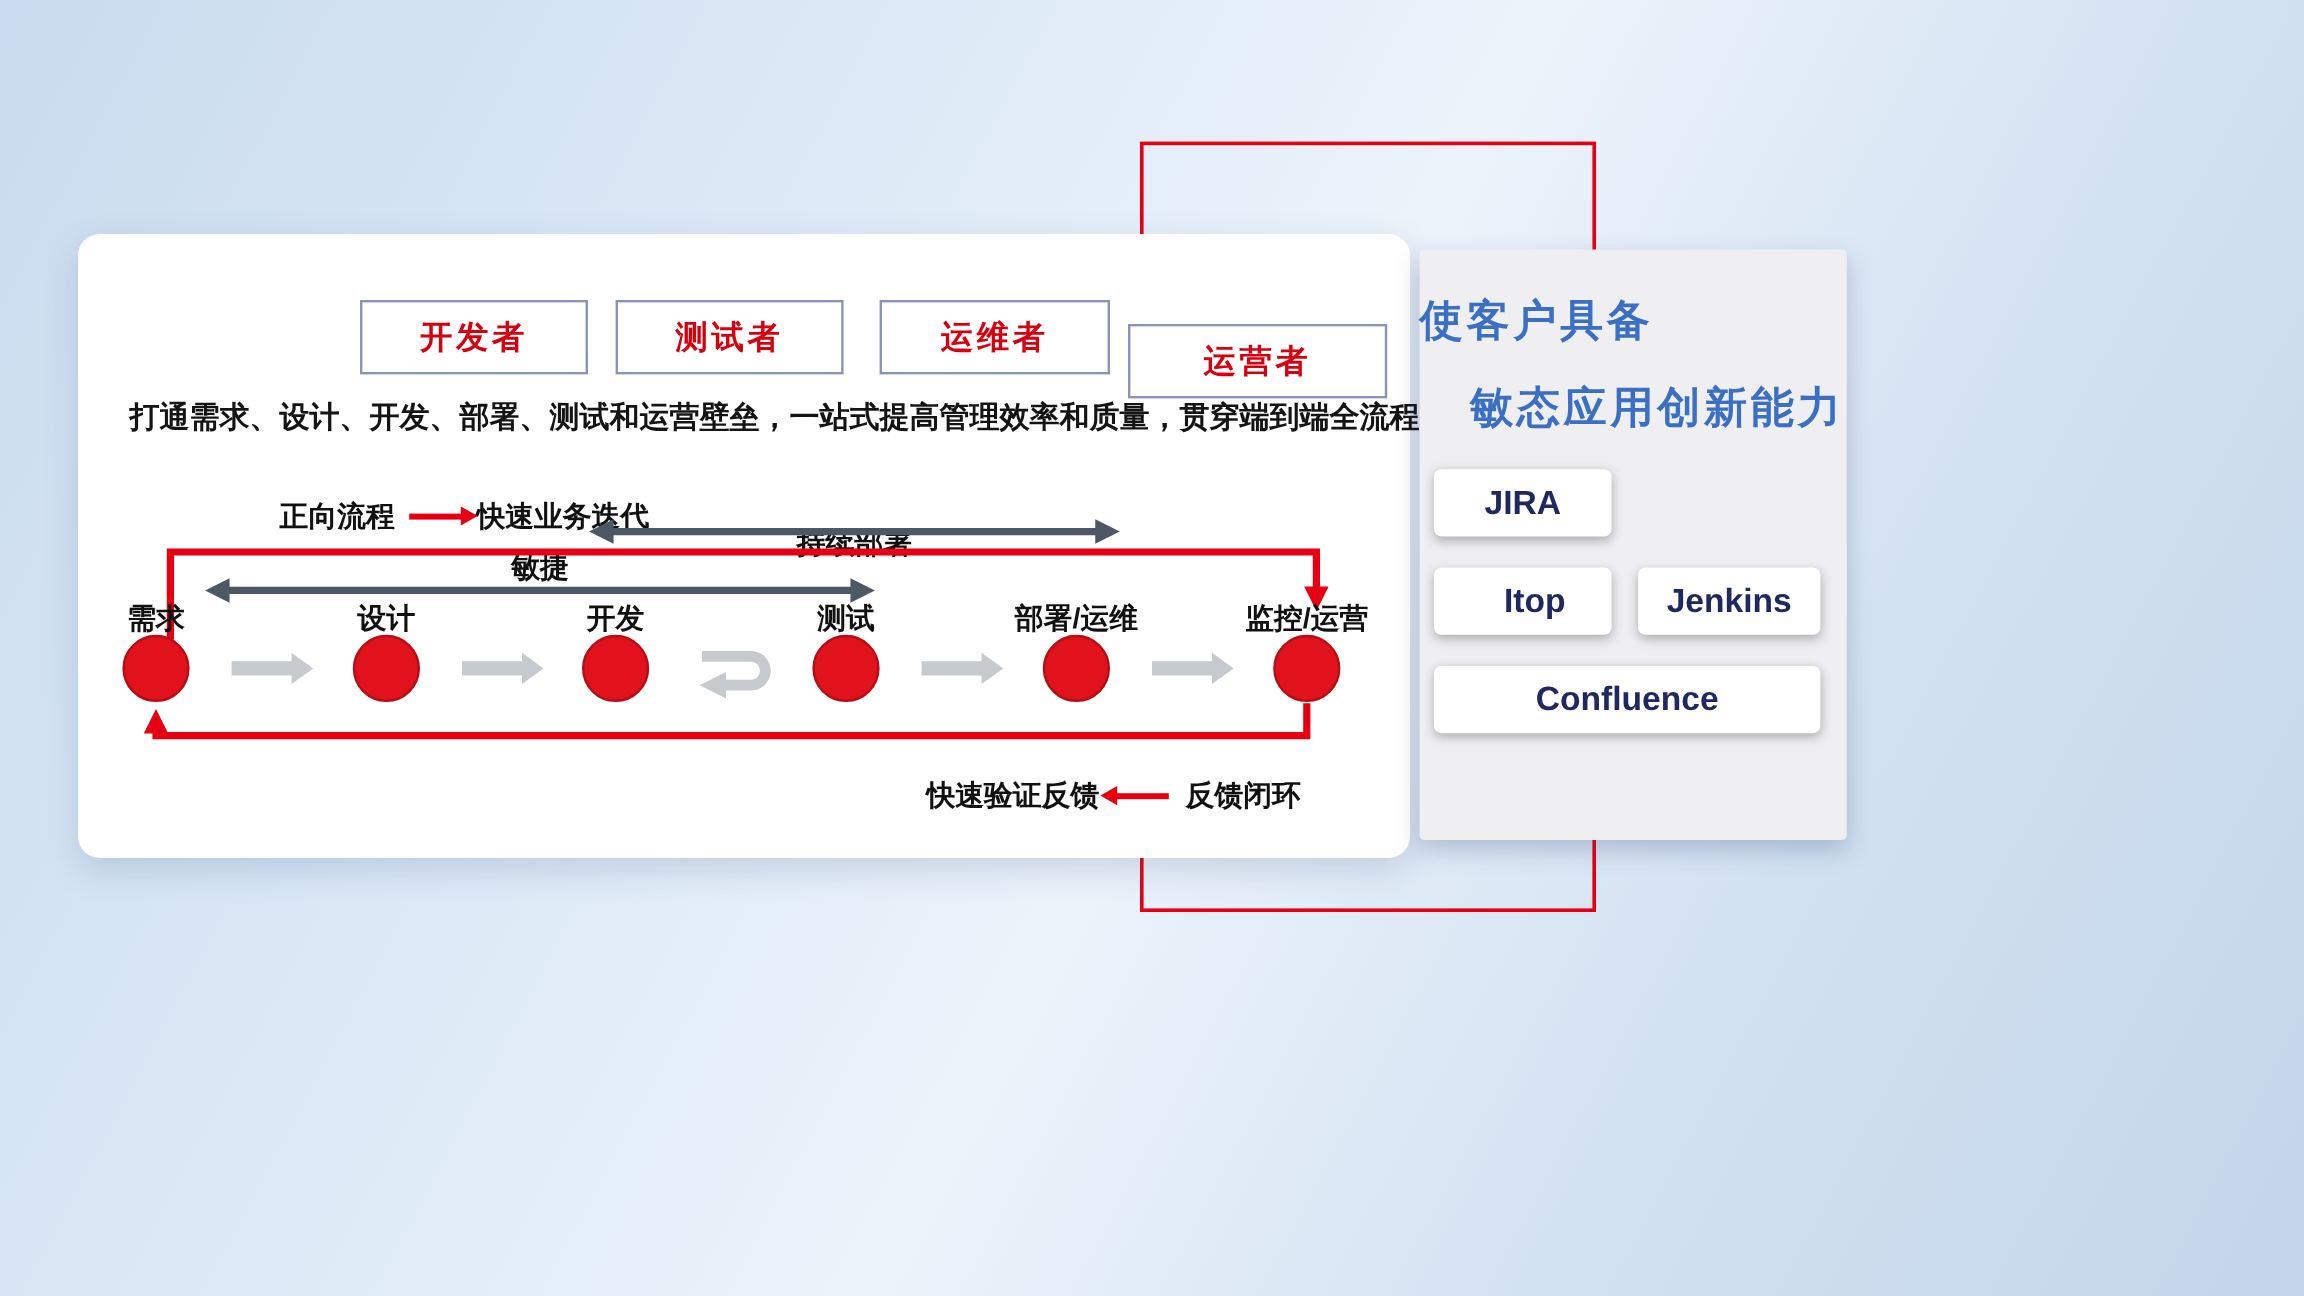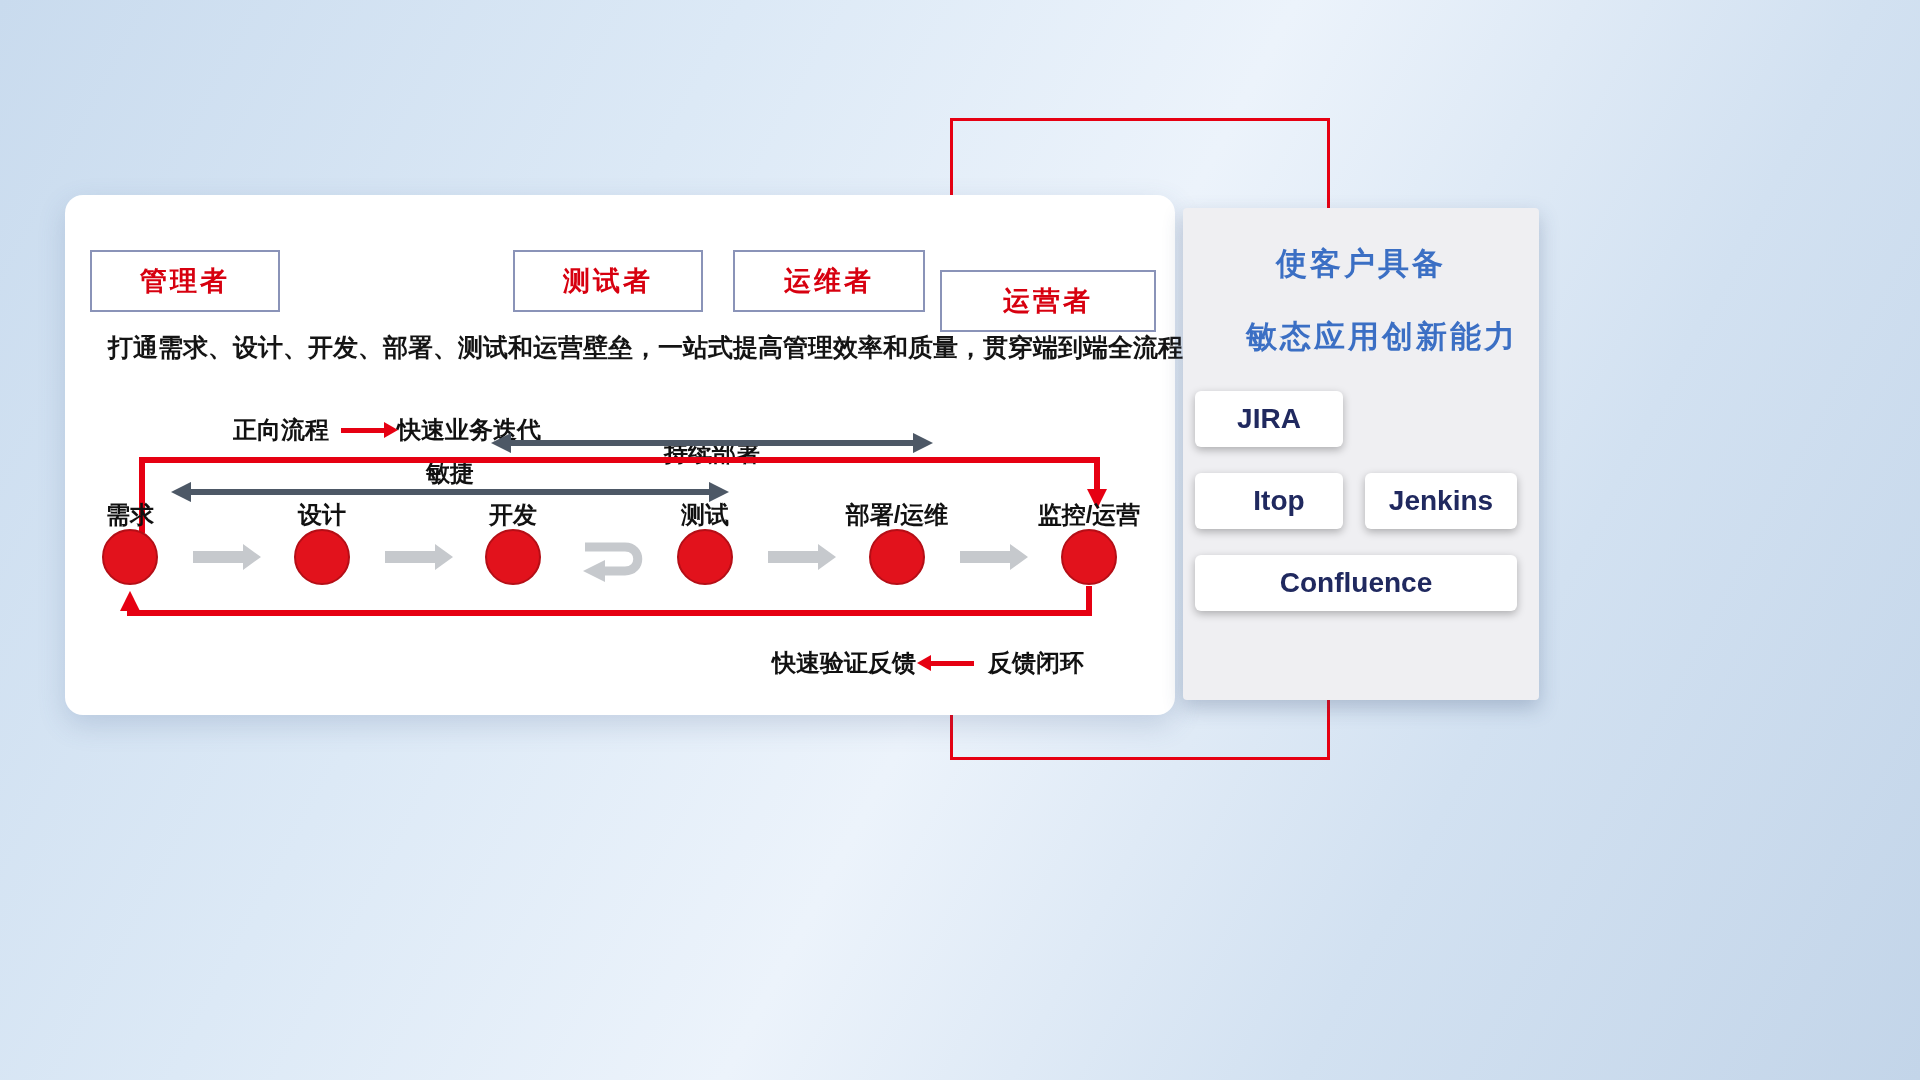--- a/index.html
+++ b/index.html
@@ -70,22 +70,22 @@
   .flow-svg { left: 0; top: 0; width: 1110px; height: 520px; }
 
   
   .panel {
     position: absolute; left: 1183px; top: 208px; width: 356px; height: 492px;
     background: #efeff2; border-radius: 4px; z-index: 3;
     box-shadow: 0 8px 20px rgba(55, 75, 115, 0.28);
   }
   .panel * { position: absolute; }
   .panel-title {
-    left: 0; width: 356px; text-align: center;
-    font-size: 31px; font-weight: bold; color: #3b6fc4; letter-spacing: 3px; white-space: nowrap;
+    left: 0; width: 356px; text-align: left;
+    font-size: 36px; font-weight: bold; color: #3b6fc4; letter-spacing: 3px; white-space: nowrap;
   }
   .panel-title.l1 { top: 35px; }
   .panel-title.l2 { top: 108px; padding-left: 42px; }
 
   .tool-chip {
     height: 56px; background: #ffffff; border-radius: 6px;
     box-shadow: 0 3px 9px rgba(0, 0, 0, 0.28);
     display: flex; align-items: center; justify-content: center;
     font-size: 28px; font-weight: bold; color: #20295f;
   }
@@ -97,22 +97,22 @@
 </style>
 </head>
 <body>
 
 <div class="stage">
 
   <div class="red-frame"></div>
 
   <div class="card">
 
-    <div class="role-box role-0">
-        <span style="position:static">管理者</span>
+    <div class="role-box role-1">
+        <span style="position:static">开发者</span>
       </div>
     <div class="role-box role-2">
         <span style="position:static">测试者</span>
       </div>
     <div class="role-box role-3">
         <span style="position:static">运维者</span>
       </div>
     <div class="role-box role-4">
         <span style="position:static">运营者</span>
       </div>

